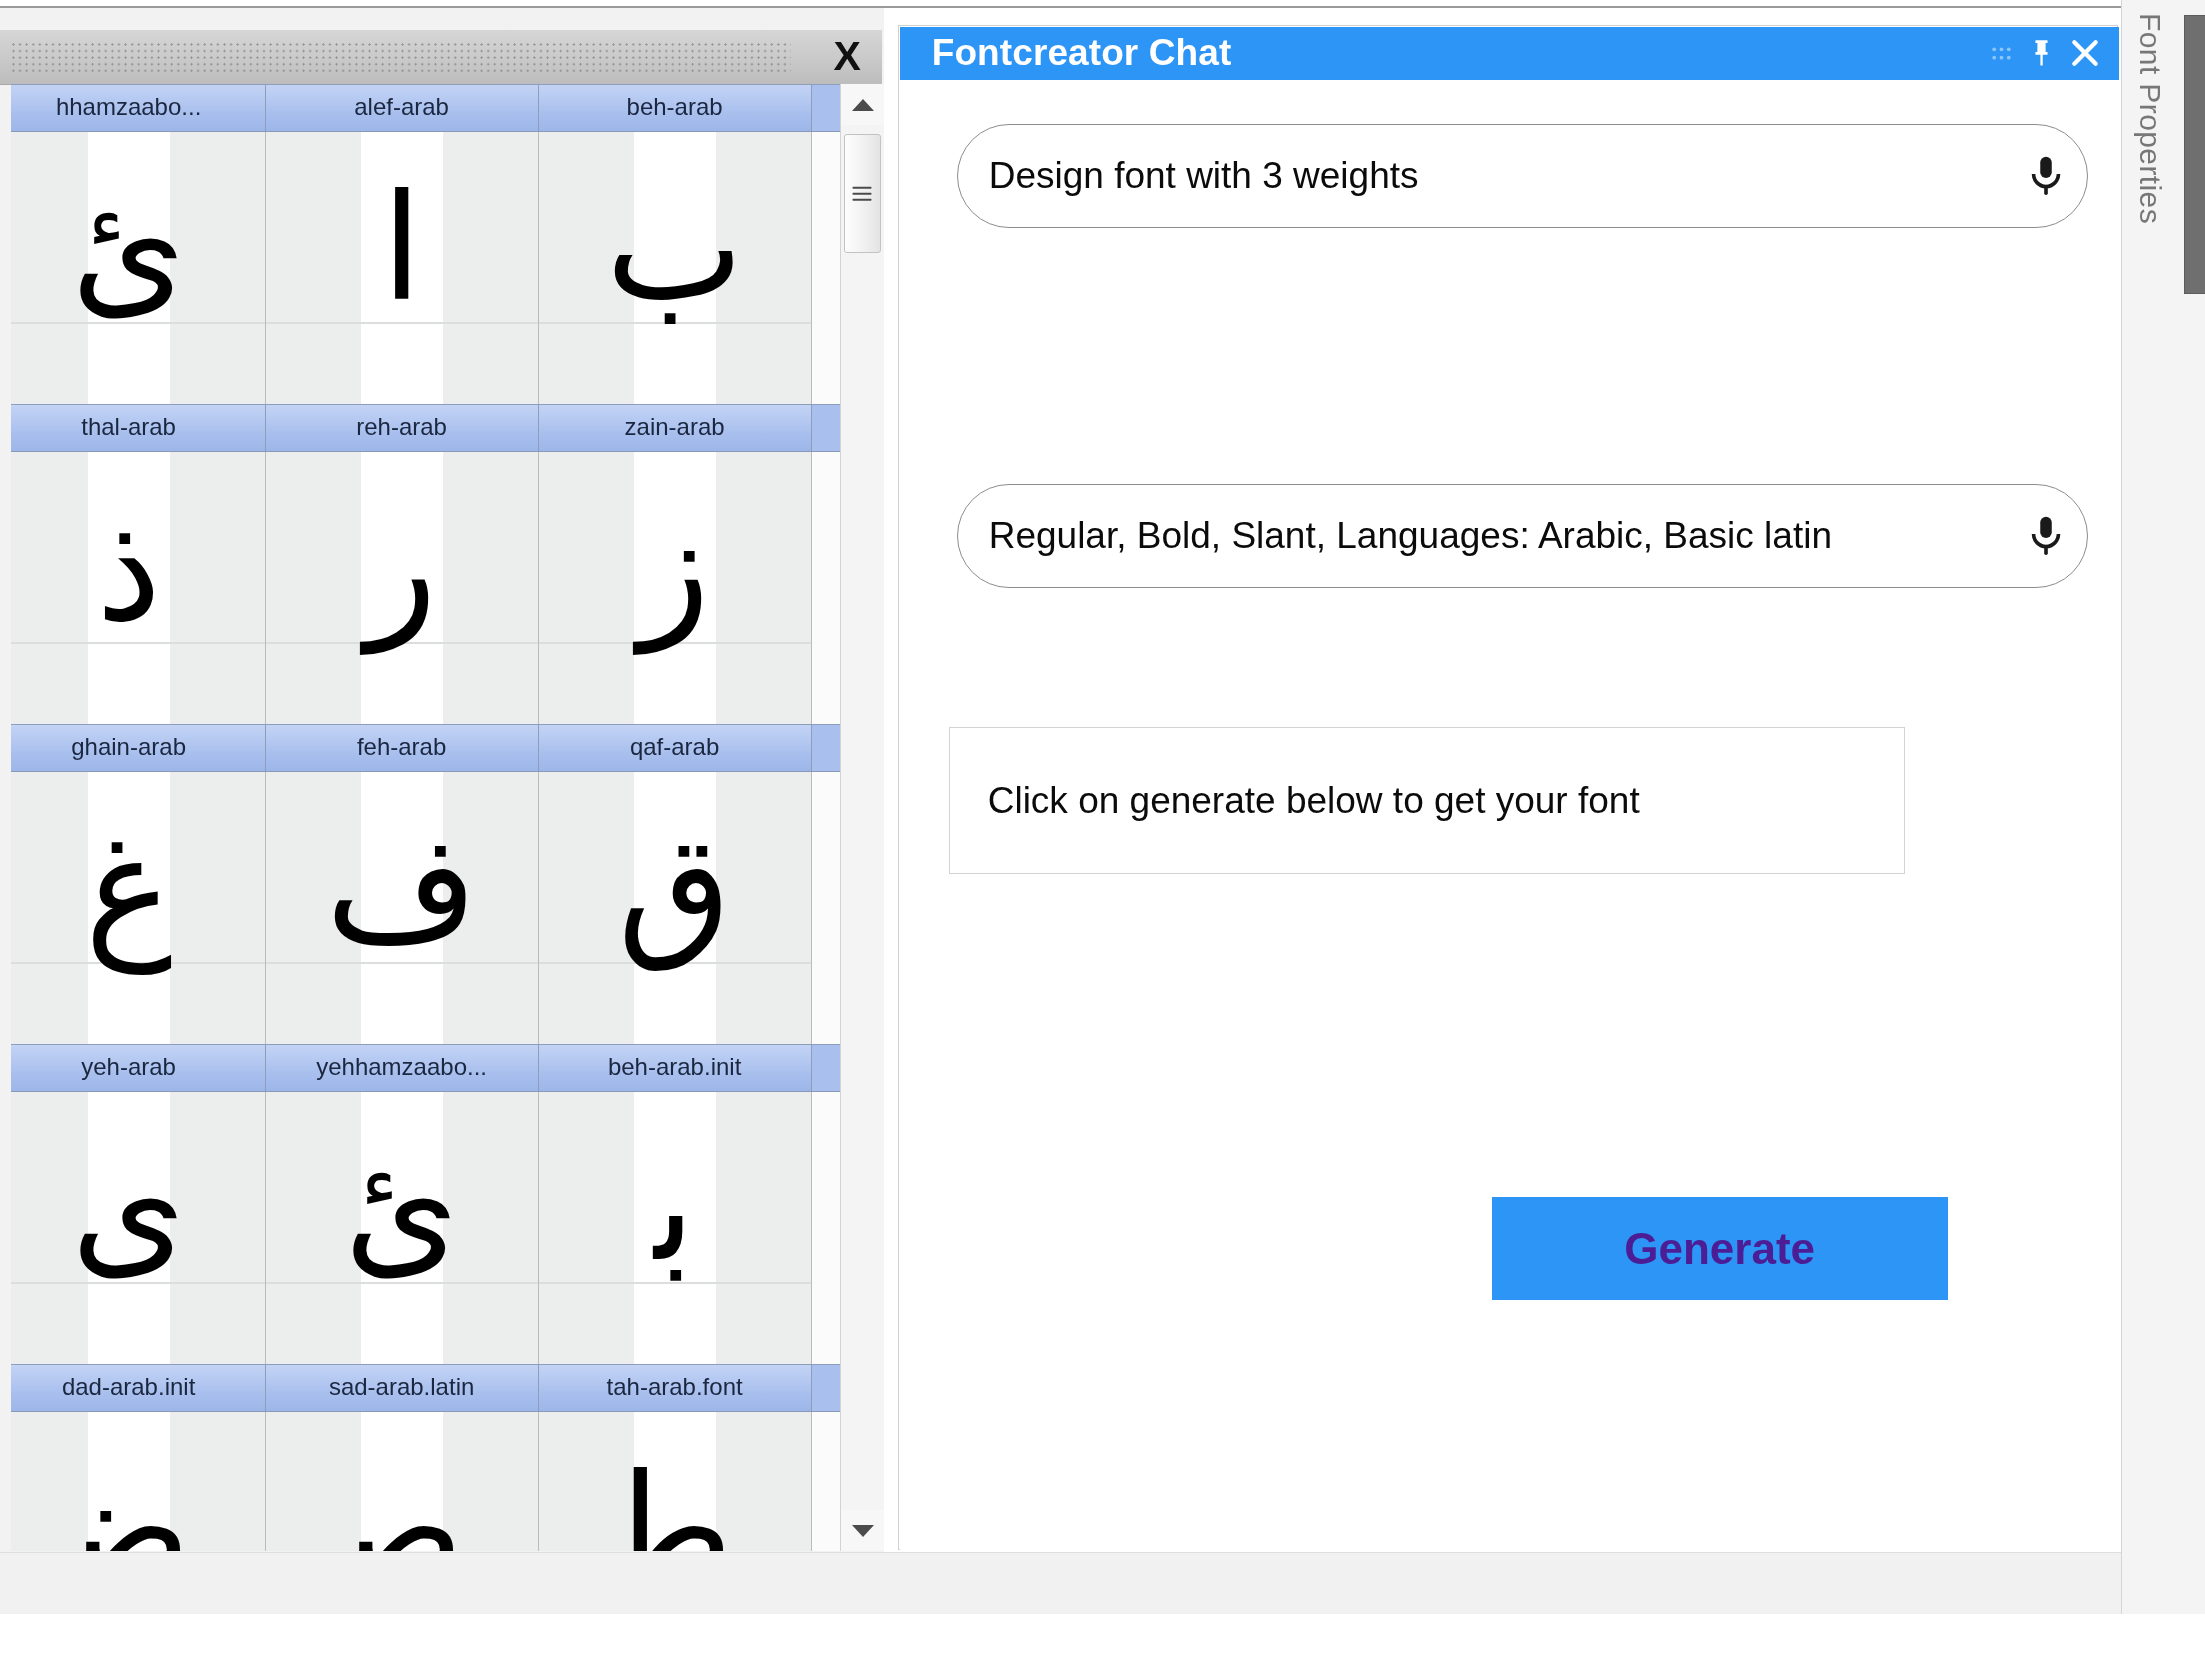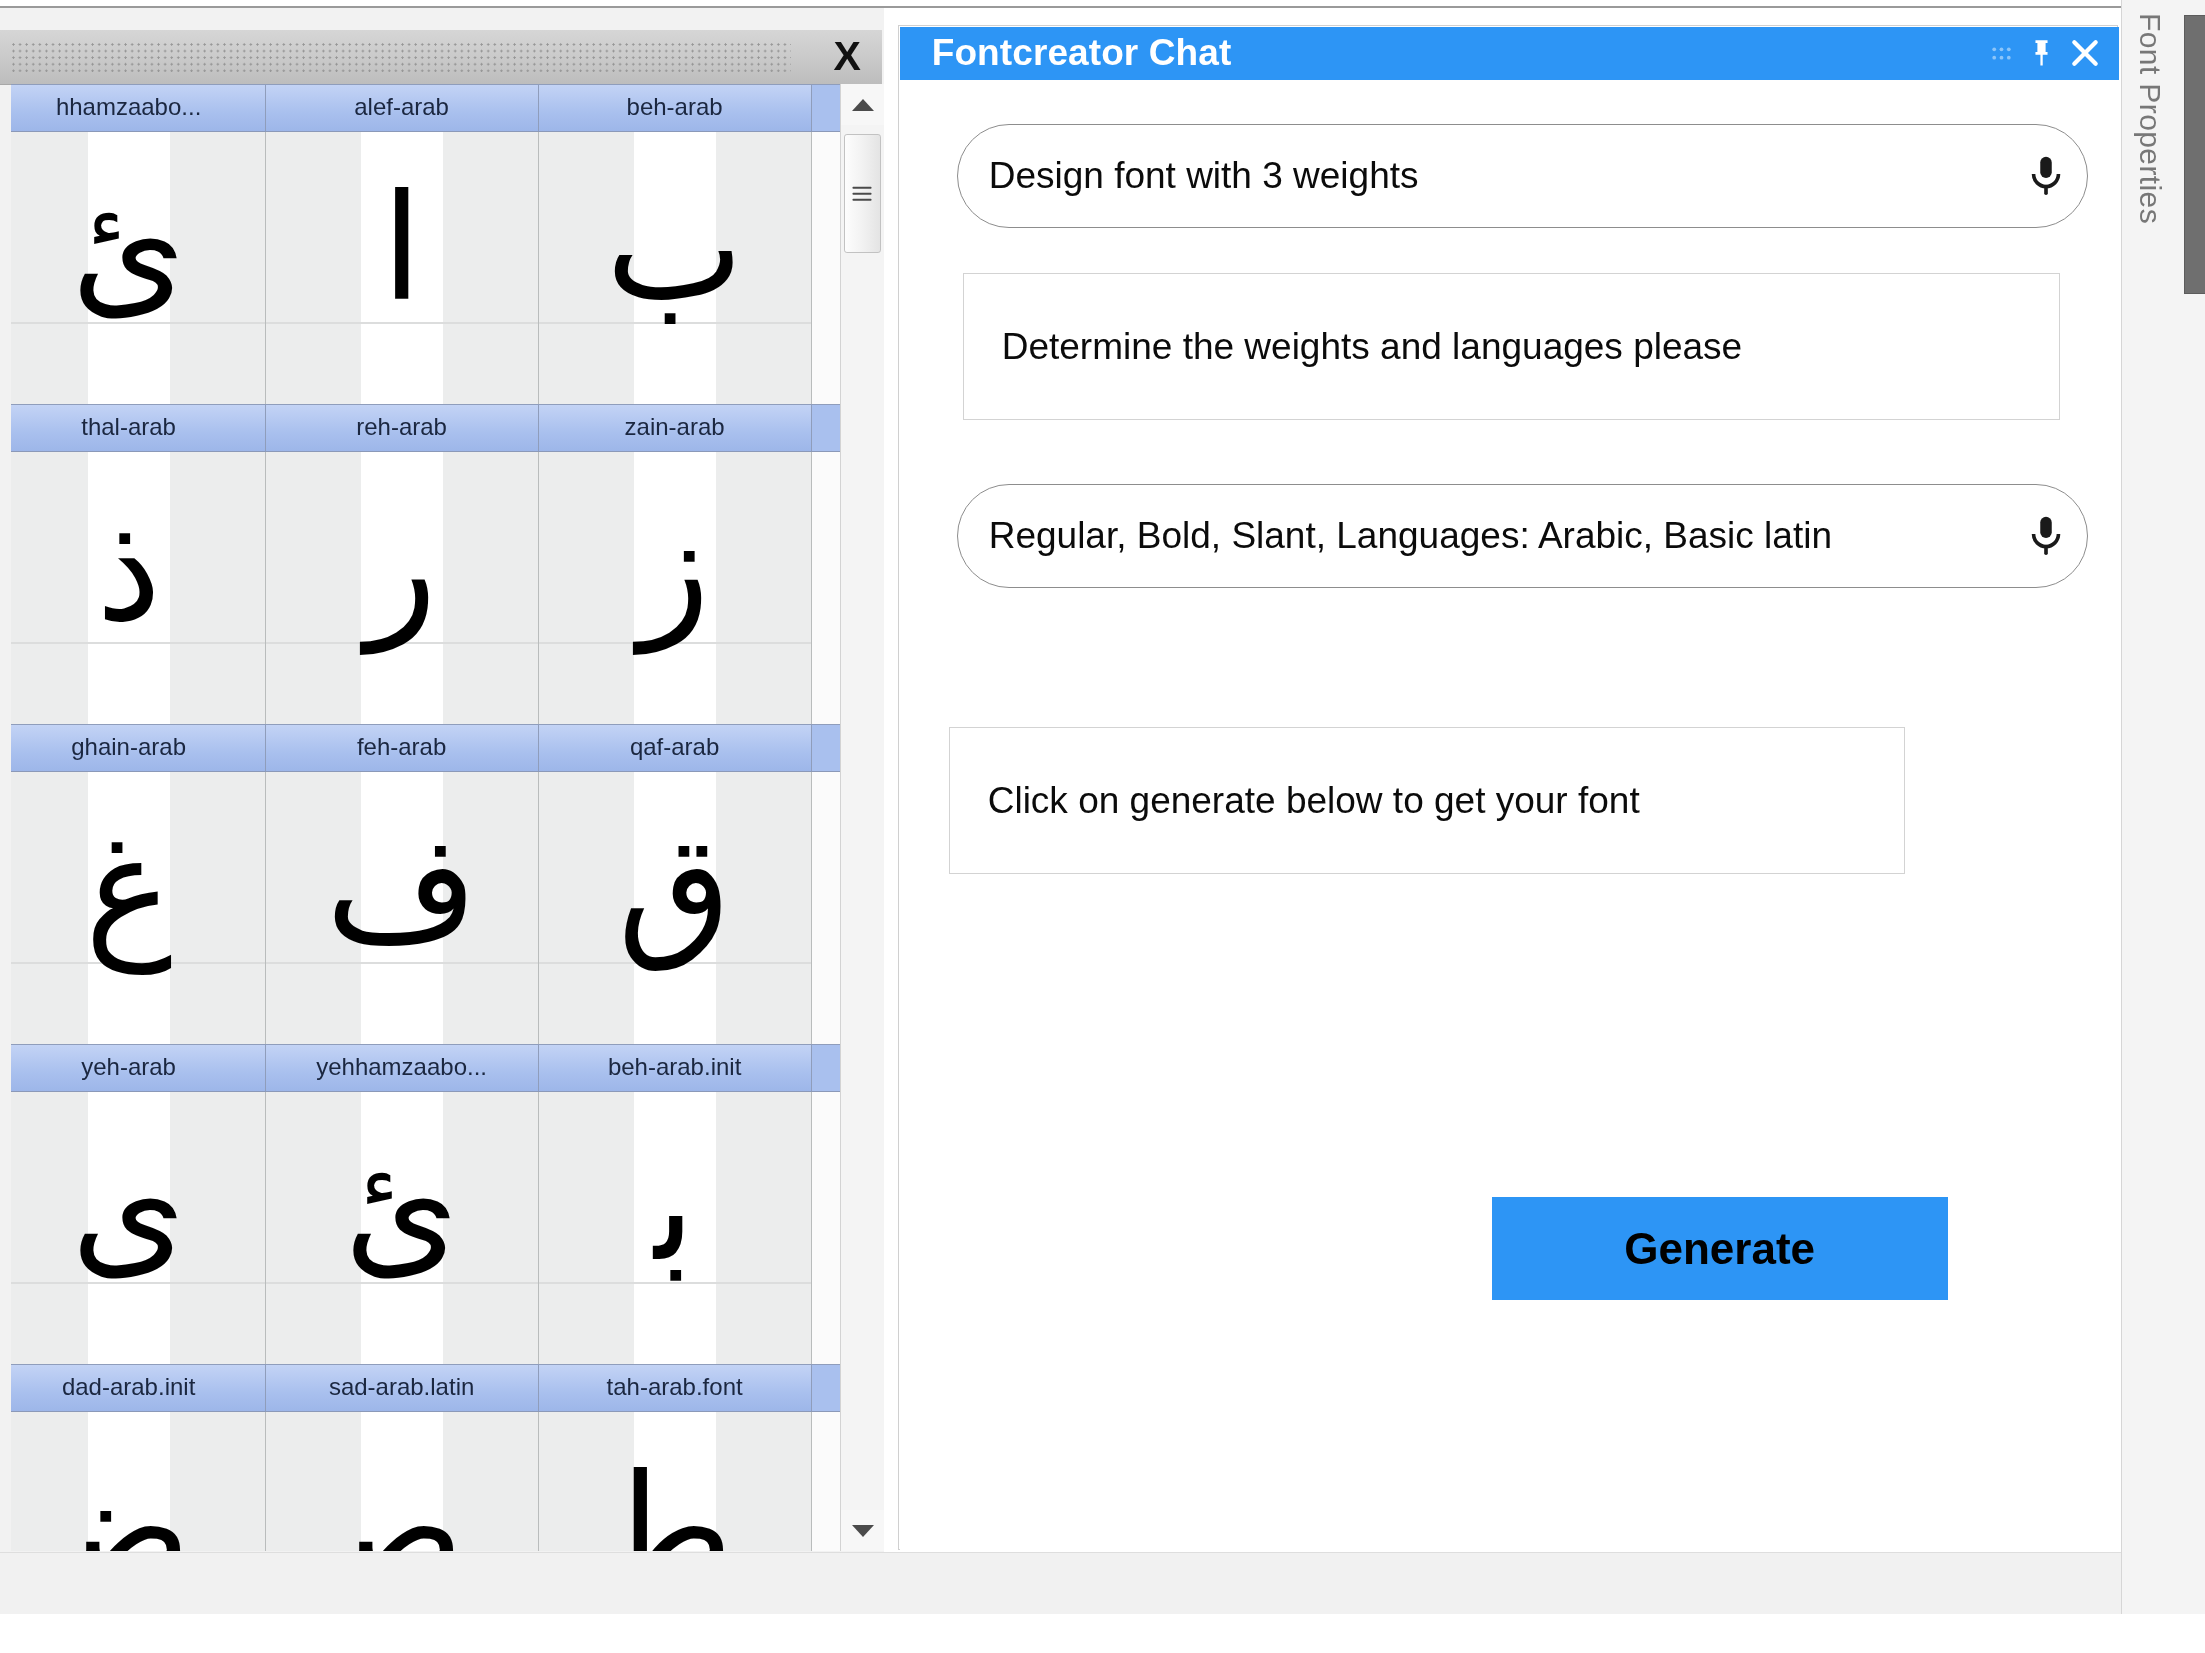--- a/index.html
+++ b/index.html
@@ -339,21 +339,21 @@
   #msg-box-2   { left: 49px;  top: 647px; width: 956px; height: 147px; }
 
   #generate-button {
     position: absolute;
     left: 592px;
     top: 1117px;
     width: 456px;
     height: 103px;
     background: #2d95f5;
     border: none;
-    color: #000000;
+    color: #4c1d95;
     font-size: 44px;
     font-weight: bold;
     font-family: "Liberation Sans", sans-serif;
     cursor: pointer;
     display: flex;
     align-items: center;
     justify-content: center;
   }
 
   
@@ -585,23 +585,20 @@
         <div class="pill-text" placeholder="Type your request">Design font with 3 weights</div>
         <div class="mic-btn">
           <svg viewBox="0 0 24 24" width="46" height="46" aria-hidden="true">
             <rect x="9" y="2" width="6" height="11" rx="3" fill="#1a1a1a"></rect>
             <path d="M5.5 11a6.5 6.5 0 0 0 13 0" fill="none" stroke="#1a1a1a" stroke-width="1.9"></path>
             <path d="M12 17.5V21" stroke="#1a1a1a" stroke-width="1.9" stroke-linecap="round"></path>
           </svg>
         </div>
       </div>
 
-      <div class="msg-box" id="msg-box-1">
-        <div class="msg-text">Determine the weights and languages please</div>
-      </div>
 
       <div class="pill-input" id="input-row-2">
         <div class="pill-text" placeholder="Type your answer">Regular, Bold, Slant, Languages: Arabic, Basic latin</div>
         <div class="mic-btn">
           <svg viewBox="0 0 24 24" width="46" height="46" aria-hidden="true">
             <rect x="9" y="2" width="6" height="11" rx="3" fill="#1a1a1a"></rect>
             <path d="M5.5 11a6.5 6.5 0 0 0 13 0" fill="none" stroke="#1a1a1a" stroke-width="1.9"></path>
             <path d="M12 17.5V21" stroke="#1a1a1a" stroke-width="1.9" stroke-linecap="round"></path>
           </svg>
         </div>

